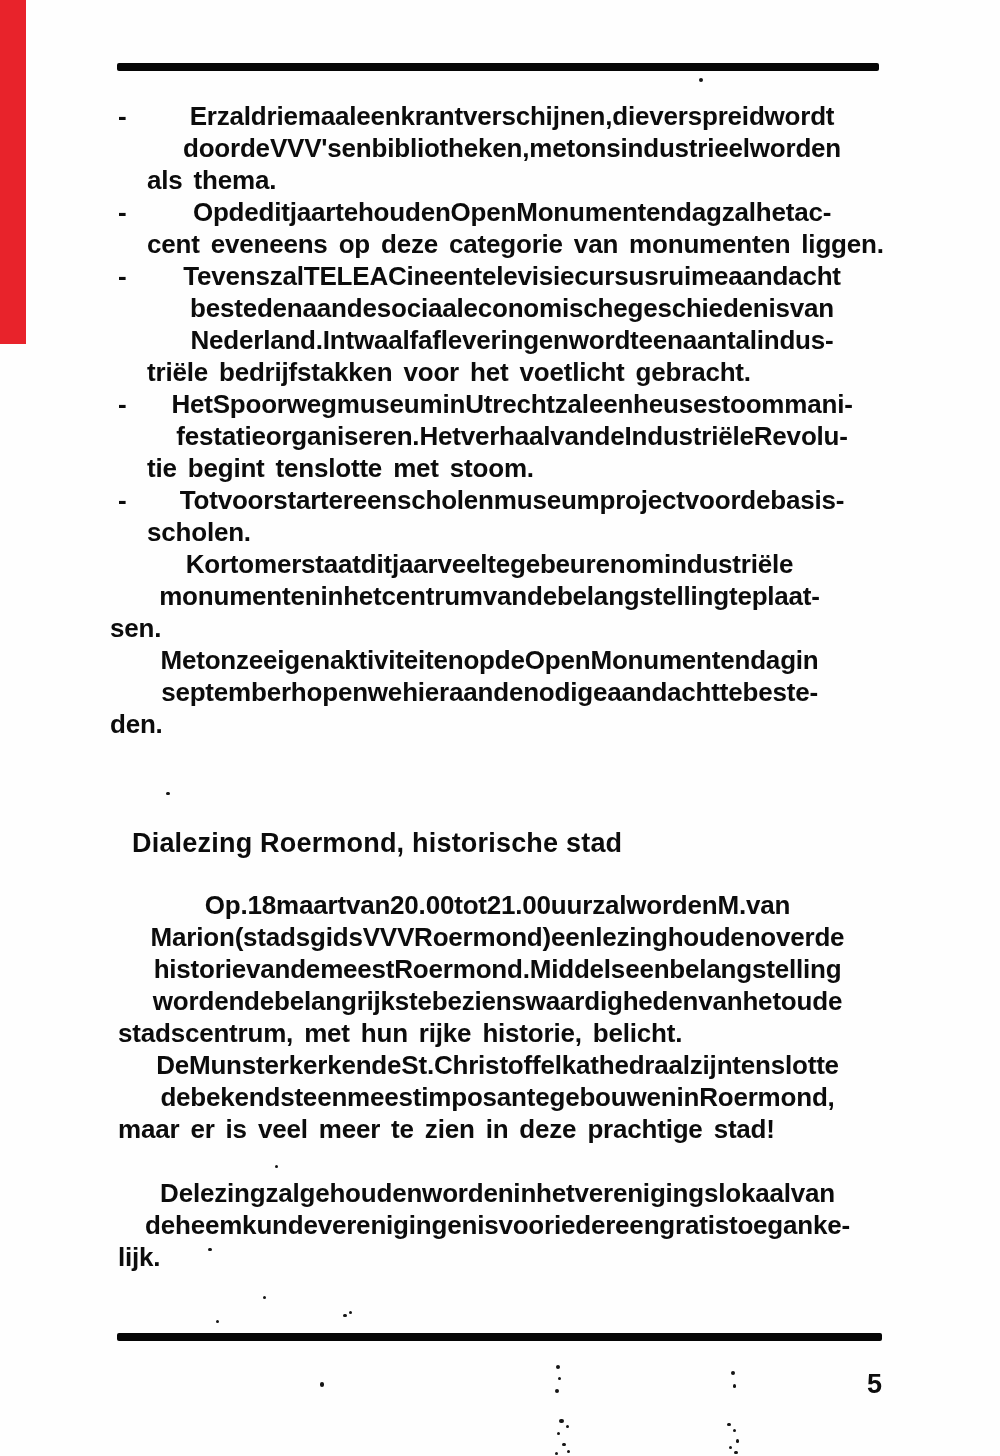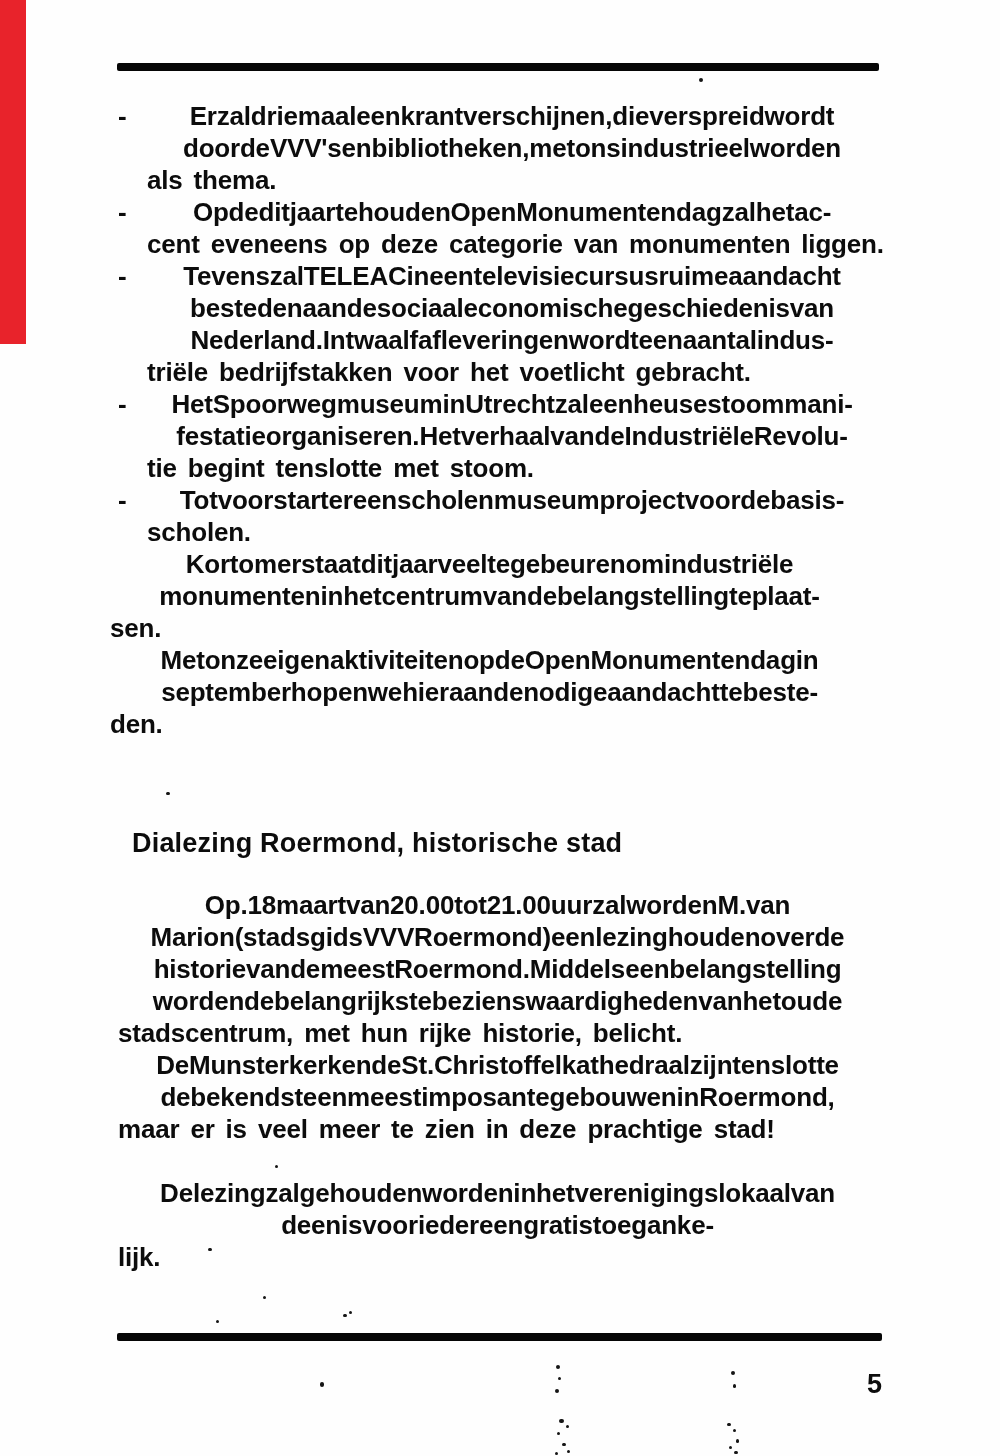--- a/index.html
+++ b/index.html
@@ -288,20 +288,21 @@
         <span>zal</span>
         <span>gehouden</span>
         <span>worden</span>
         <span>in</span>
         <span>het</span>
         <span>verenigingslokaal</span>
         <span>van</span>
       </div>
     <div class="line jline">
         <span>de</span>
+        <span>heemkundevereniging</span>
         <span>en</span>
         <span>is</span>
         <span>voor</span>
         <span>iedereen</span>
         <span>gratis</span>
         <span>toeganke-</span>
       </div>
     <div class="line">lijk.</div>
   </div>
 

